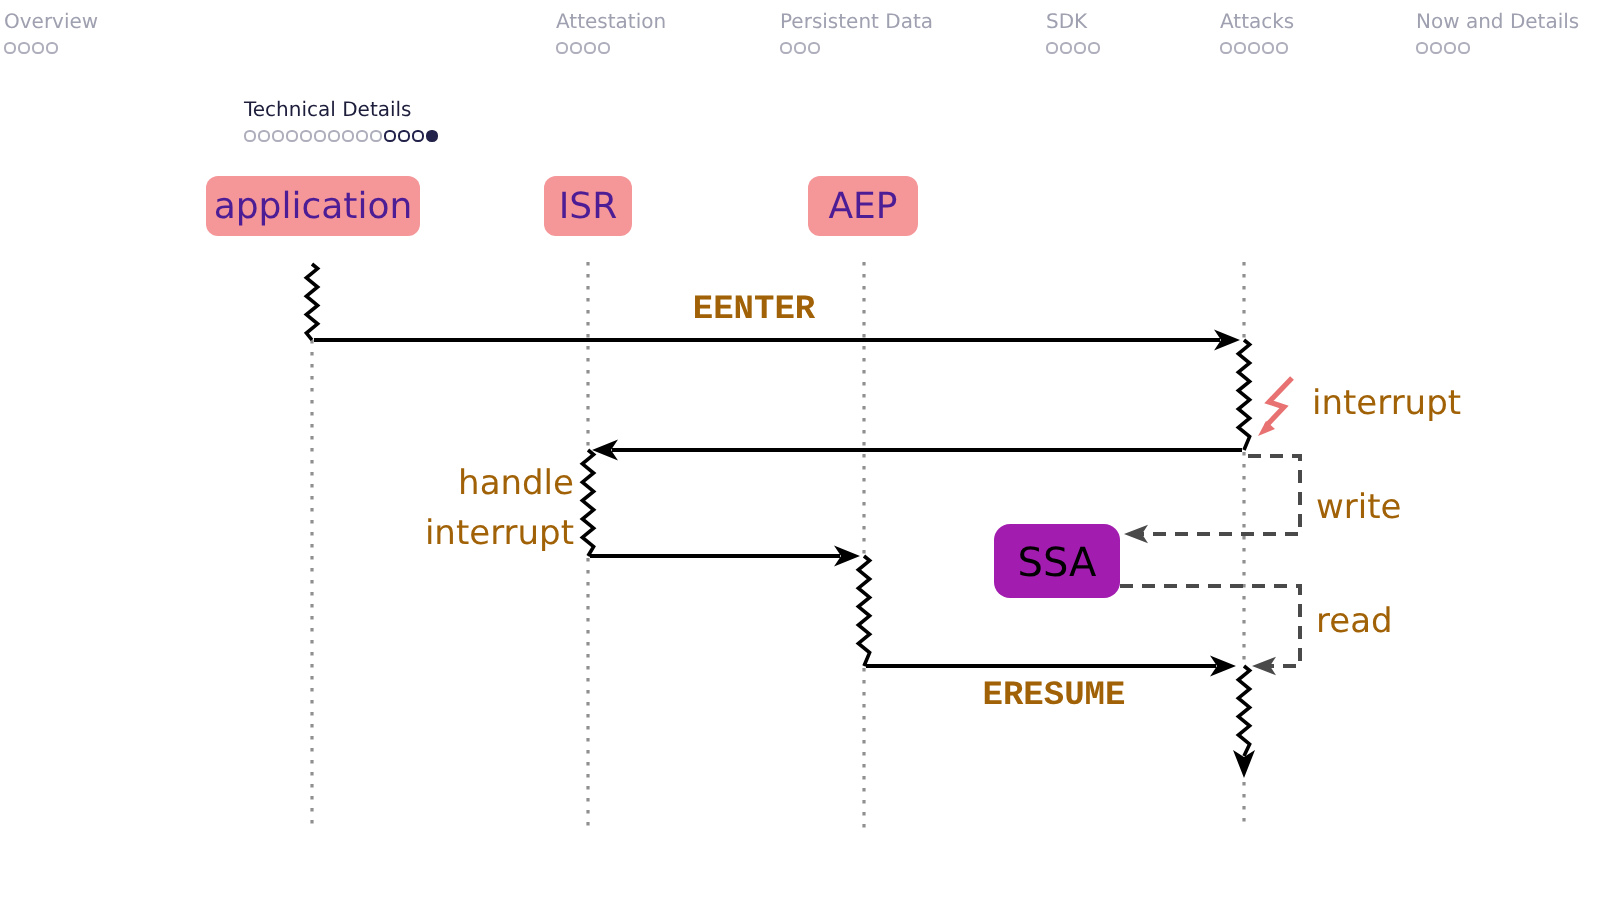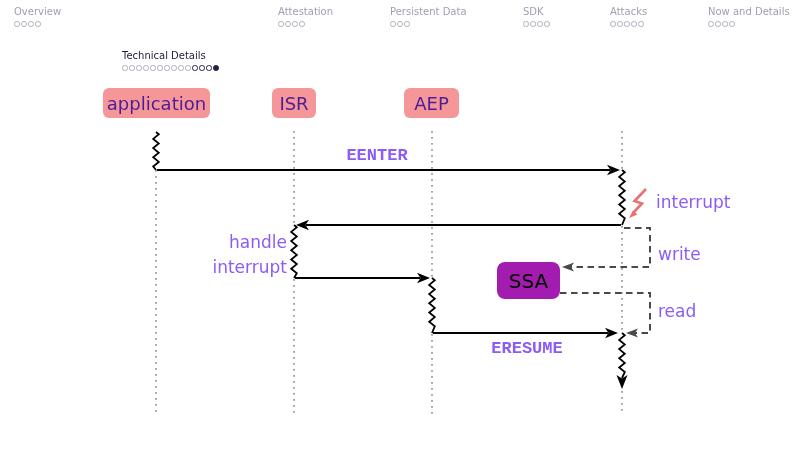--- a/index.html
+++ b/index.html
@@ -24,39 +24,39 @@
   .actor.pink{background:#f59699;}
   .actor.green{background:#99f29b;}
   #actor-application{left:103px; width:107px;}
   #actor-isr{left:272px; width:44px;}
   #actor-aep{left:404px; width:55px;}
   #actor-enclave{left:584px; width:77px;}
   .ssa-box{position:absolute; left:497px; top:262px; width:63px; height:37px;
            background:#a21caf; border-radius:8px; display:flex; align-items:center;
            justify-content:center; font-size:20px; color:#000;}
   
-  .msg{position:absolute; color:#8b5cf6; white-space:nowrap;}
+  .msg{position:absolute; color:#a16207; white-space:nowrap;}
   .mono{font-family:"Liberation Mono","DejaVu Sans Mono",monospace; font-weight:600; font-size:17px;}
   #lbl-eenter{left:327px; top:146px; width:100px; text-align:center;}
   #lbl-eresume{left:477px; top:339px; width:100px; text-align:center;}
   .sans-label{font-size:17px;}
   #lbl-interrupt-event{left:656px; top:192px;}
   #lbl-handle{left:190px; top:230px; width:97px; text-align:right; line-height:25px;}
   #lbl-write{left:658px; top:244px;}
   #lbl-read{left:658px; top:301px;}
   
   #wires{position:absolute; left:0; top:0; width:800px; height:450px;}
 </style>
 </head>
 <body>
 
 <div id="slide">
 
   <div>
-    <div class="nav-section" style="left:14px">
+    <div class="nav-section" style="left:2px">
       <div class="nav-label">Overview</div>
       <div class="dots">
           <span class="dot light"></span>
           <span class="dot light"></span>
           <span class="dot light"></span>
           <span class="dot light"></span>
         </div>
     </div>
     <div class="nav-section current" style="left:122px">
       <div class="nav-label">Technical Details</div>

